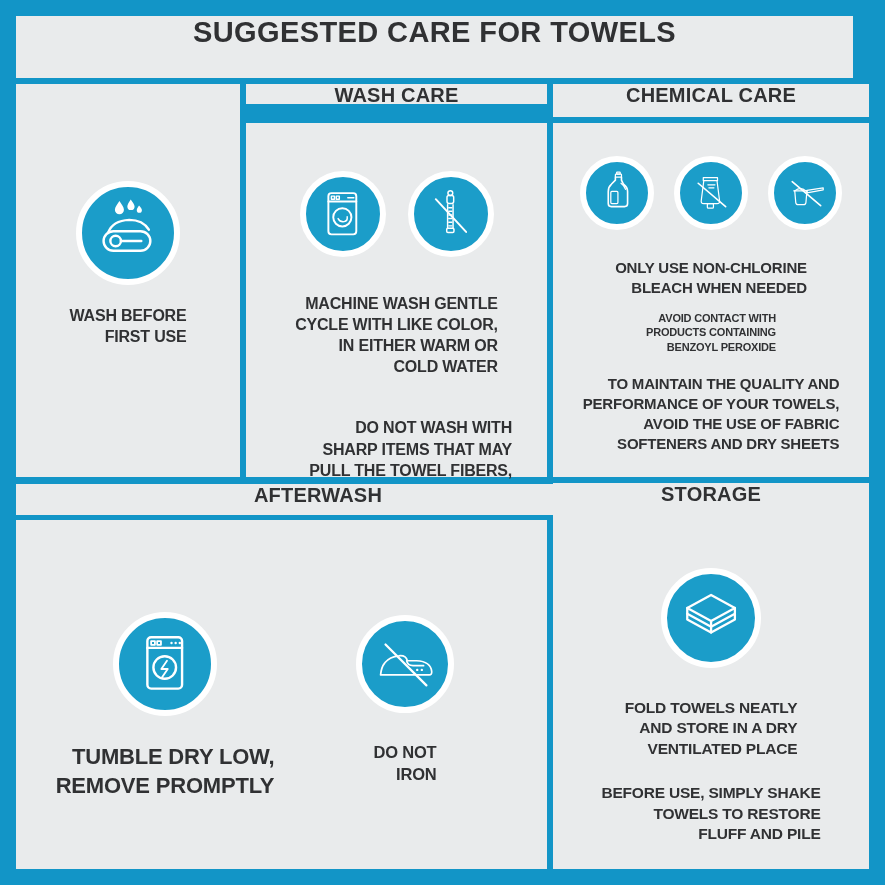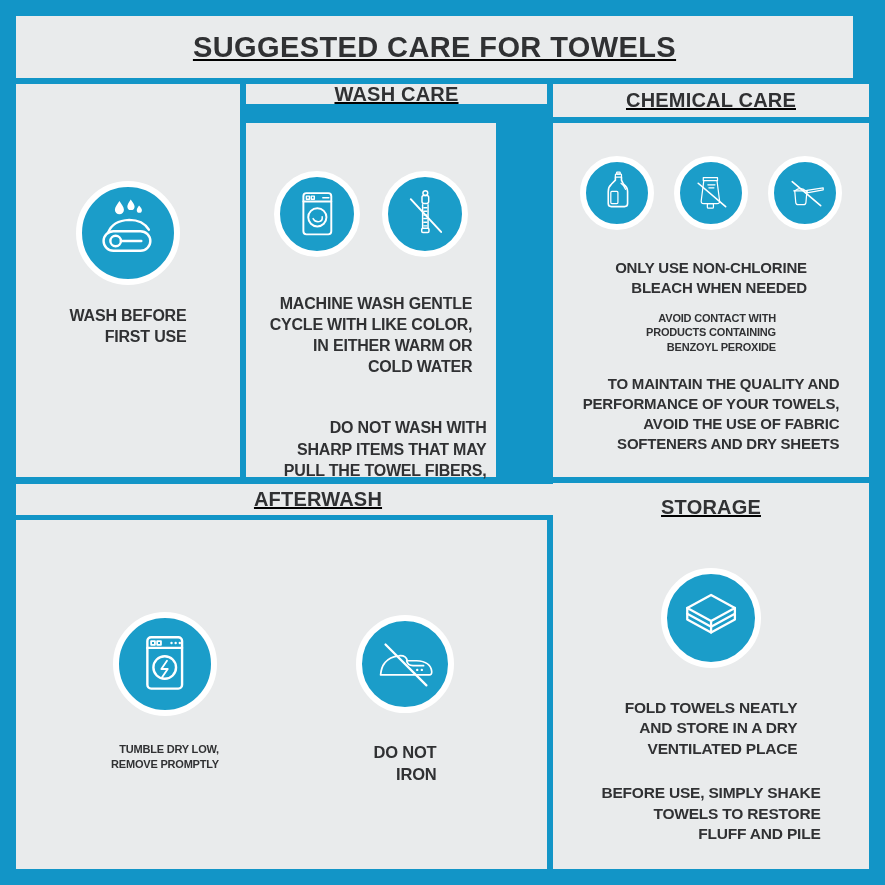--- a/index.html
+++ b/index.html
@@ -5,21 +5,21 @@
   :root{
     --teal:#1295c7;
     --disc:#1b9dc9;
     --panel:#e9ebec;
     --ink:#303133;
   }
   *{box-sizing:border-box;margin:0;padding:0;}
   body{background:#cfd2d4;font-family:"Liberation Sans","DejaVu Sans",sans-serif;}
   #stage{position:relative;width:885px;height:885px;background:var(--teal);overflow:hidden;}
   .panel{position:absolute;background:var(--panel);}
-  .band{display:flex;align-items:center;justify-content:center;text-decoration:underline;}
+  .band{display:flex;align-items:flex-start;justify-content:center;}
   .hdr{font-weight:bold;font-size:20px;letter-spacing:.2px;color:var(--ink);}
   .title-text{font-weight:bold;font-size:29px;letter-spacing:.4px;color:var(--ink);}
   .col{display:flex;flex-direction:column;align-items:center;}
   .multi{white-space:pre-line;text-align:right;font-weight:bold;color:var(--ink);letter-spacing:-.2px;line-height:1.32;}
   .disc{border-radius:50%;background:var(--disc);border:6px solid #fff;display:flex;align-items:center;justify-content:center;flex:none;}
   .disc svg{width:82%;height:82%;display:block;}
   .icon-row{display:flex;align-items:center;justify-content:center;}
   .d104{width:104px;height:104px;}
   .d100{width:100px;height:100px;}
   .d98{width:98px;height:98px;}
@@ -53,21 +53,21 @@
       </svg>
     </div>
     <div class="multi" style="font-size:16px;margin-top:20px;">WASH BEFORE
 FIRST USE</div>
   </div>
 
   <div class="panel band" style="left:246px;top:84px;width:301px;height:20px;">
     <div class="hdr">WASH CARE</div>
   </div>
 
-  <div class="panel col" style="left:246px;top:123px;width:250px;height:354px;padding-top:48px;">
+  <div class="panel col" style="left:246px;top:123px;width:301px;height:354px;padding-top:48px;">
     <div class="icon-row" style="gap:22px;">
       <div class="disc d86">
         <svg class="glyph" viewBox="0 0 100 100">
           <rect x="27" y="15" width="46" height="68" rx="5"></rect>
           <path d="M27 29 H73"></path>
           <rect class="thin" x="32" y="20" width="5" height="5"></rect>
           <rect class="thin" x="40" y="20" width="5" height="5"></rect>
           <path class="thin" d="M59 22.5 H69"></path>
           <circle cx="50" cy="55" r="15"></circle>
           <path class="thin" d="M43 57 Q46 63 53 62 Q59 61 58 54"></path>
@@ -157,21 +157,21 @@
             <rect class="thin" x="32" y="20" width="5" height="5"></rect>
             <rect class="thin" x="40" y="20" width="5" height="5"></rect>
             <circle class="fillw" cx="59" cy="22.5" r="1.6"></circle>
             <circle class="fillw" cx="64.5" cy="22.5" r="1.6"></circle>
             <circle class="fillw" cx="70" cy="22.5" r="1.6"></circle>
             <circle cx="50" cy="55" r="15"></circle>
             <path class="thin" d="M53 46 L45.5 57 H54 L46.5 68"></path>
           </svg>
         </div>
       </div>
-      <div class="multi" style="font-size:11px;margin-top:26px;">TUMBLE DRY LOW,
+      <div class="multi" style="font-size:22px;margin-top:26px;">TUMBLE DRY LOW,
 REMOVE PROMPTLY</div>
     </div>
     <div class="aw-item" style="left:284px;top:92px;width:210px;">
       <div class="disc-wrap">
         <div class="disc d98">
           <svg class="glyph" viewBox="0 0 100 100">
             <path class="thin" d="M15 65 H84 Q88 65 87.5 60 Q86 46 66 45 H53 Q51 37 41 38 Q28 39 21 48 Q16 54 15 65 Z"></path>
             <path class="thin" d="M52 45 Q53 52 61 52 H76"></path>
             <circle class="fillw" cx="67" cy="58" r="1.7"></circle>
             <circle class="fillw" cx="73.5" cy="58" r="1.7"></circle>

